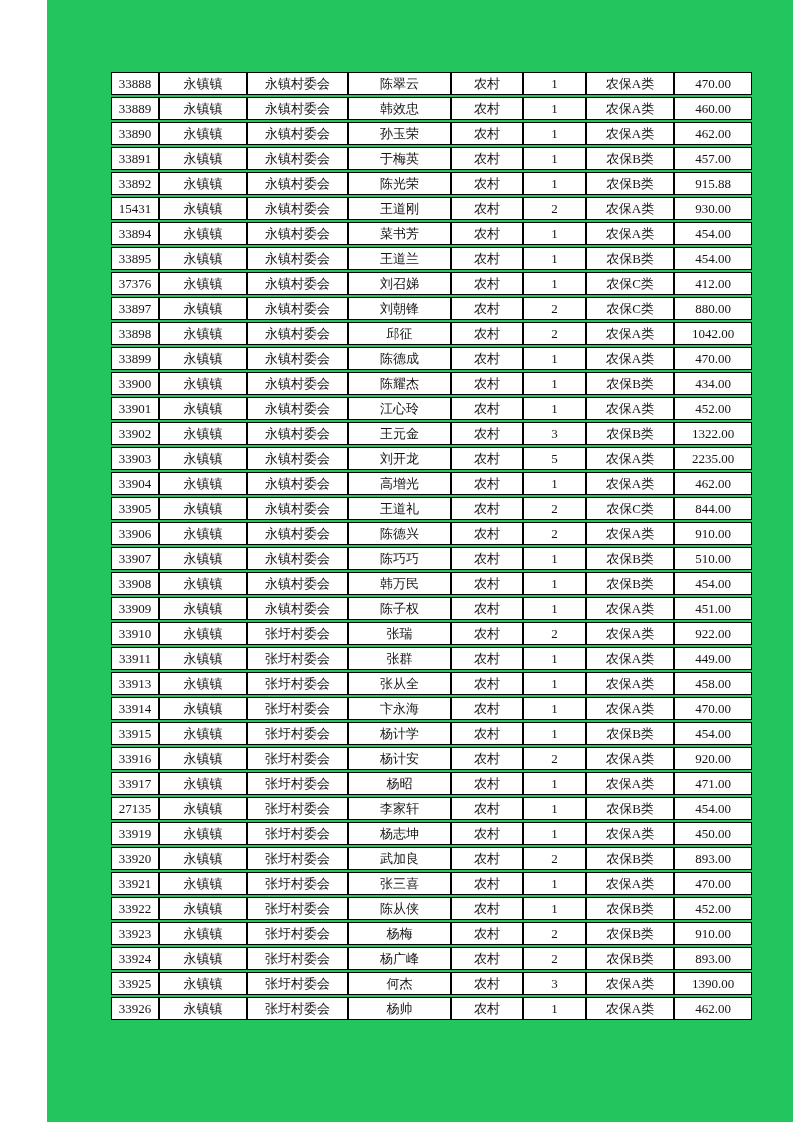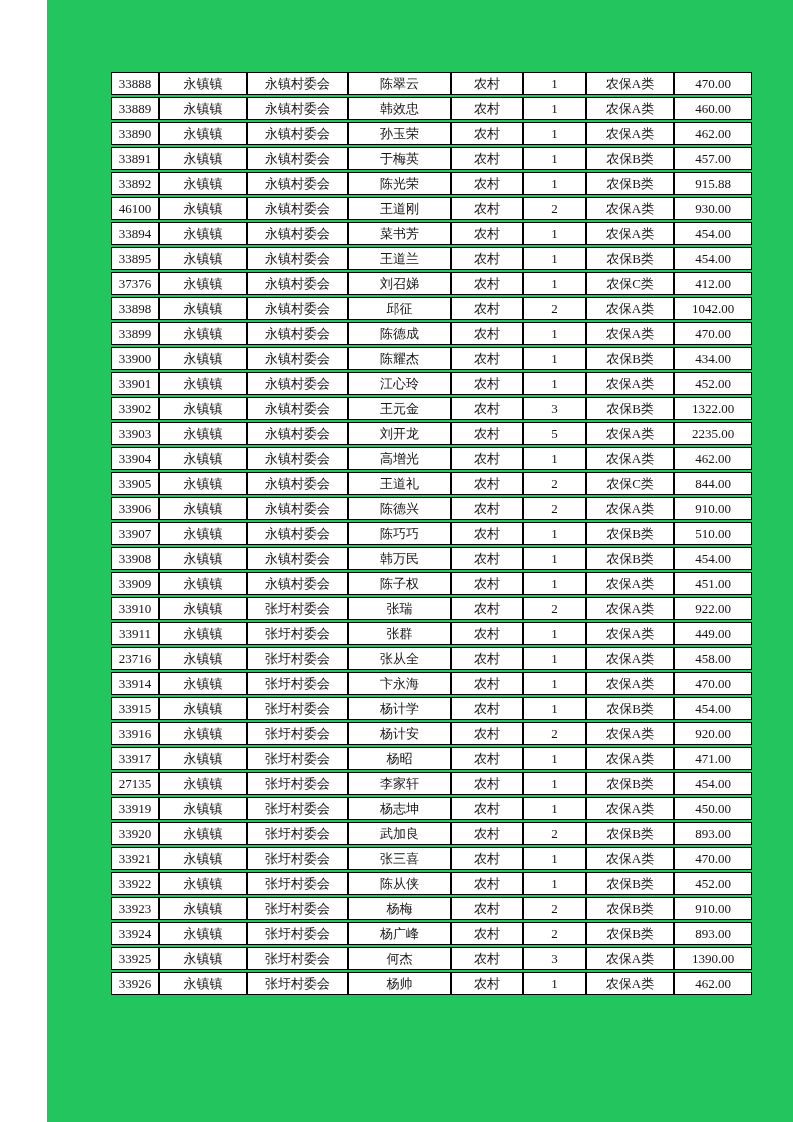--- a/index.html
+++ b/index.html
@@ -106,21 +106,21 @@
           <td>33892</td>
           <td>永镇镇</td>
           <td>永镇村委会</td>
           <td>陈光荣</td>
           <td>农村</td>
           <td>1</td>
           <td>农保B类</td>
           <td>915.88</td>
         </tr>
         <tr>
-          <td>46100</td>
+          <td>15431</td>
           <td>永镇镇</td>
           <td>永镇村委会</td>
           <td>王道刚</td>
           <td>农村</td>
           <td>2</td>
           <td>农保A类</td>
           <td>930.00</td>
         </tr>
         <tr>
           <td>33894</td>
@@ -146,20 +146,30 @@
           <td>37376</td>
           <td>永镇镇</td>
           <td>永镇村委会</td>
           <td>刘召娣</td>
           <td>农村</td>
           <td>1</td>
           <td>农保C类</td>
           <td>412.00</td>
         </tr>
         <tr>
+          <td>33897</td>
+          <td>永镇镇</td>
+          <td>永镇村委会</td>
+          <td>刘朝锋</td>
+          <td>农村</td>
+          <td>2</td>
+          <td>农保C类</td>
+          <td>880.00</td>
+        </tr>
+        <tr>
           <td>33898</td>
           <td>永镇镇</td>
           <td>永镇村委会</td>
           <td>邱征</td>
           <td>农村</td>
           <td>2</td>
           <td>农保A类</td>
           <td>1042.00</td>
         </tr>
         <tr>
@@ -286,21 +296,21 @@
           <td>33911</td>
           <td>永镇镇</td>
           <td>张圩村委会</td>
           <td>张群</td>
           <td>农村</td>
           <td>1</td>
           <td>农保A类</td>
           <td>449.00</td>
         </tr>
         <tr>
-          <td>23716</td>
+          <td>33913</td>
           <td>永镇镇</td>
           <td>张圩村委会</td>
           <td>张从全</td>
           <td>农村</td>
           <td>1</td>
           <td>农保A类</td>
           <td>458.00</td>
         </tr>
         <tr>
           <td>33914</td>

